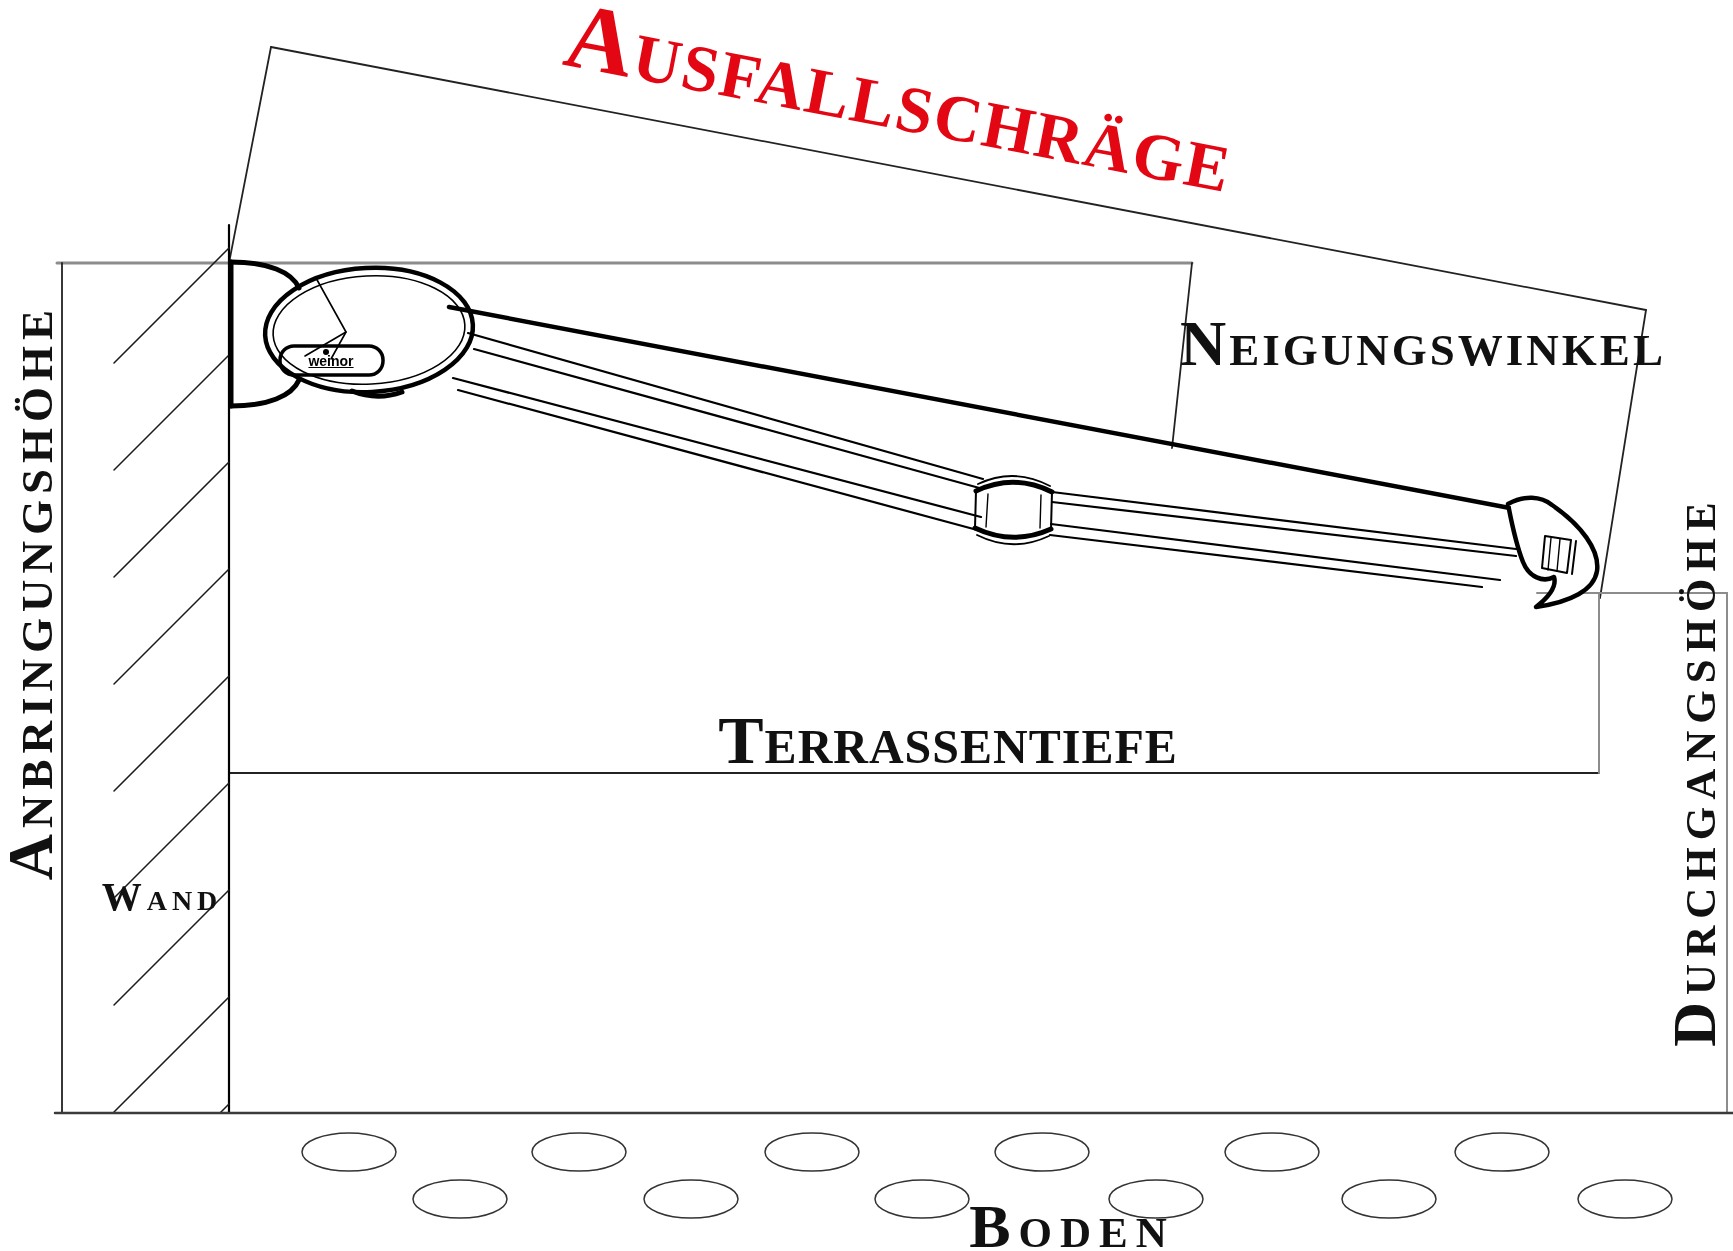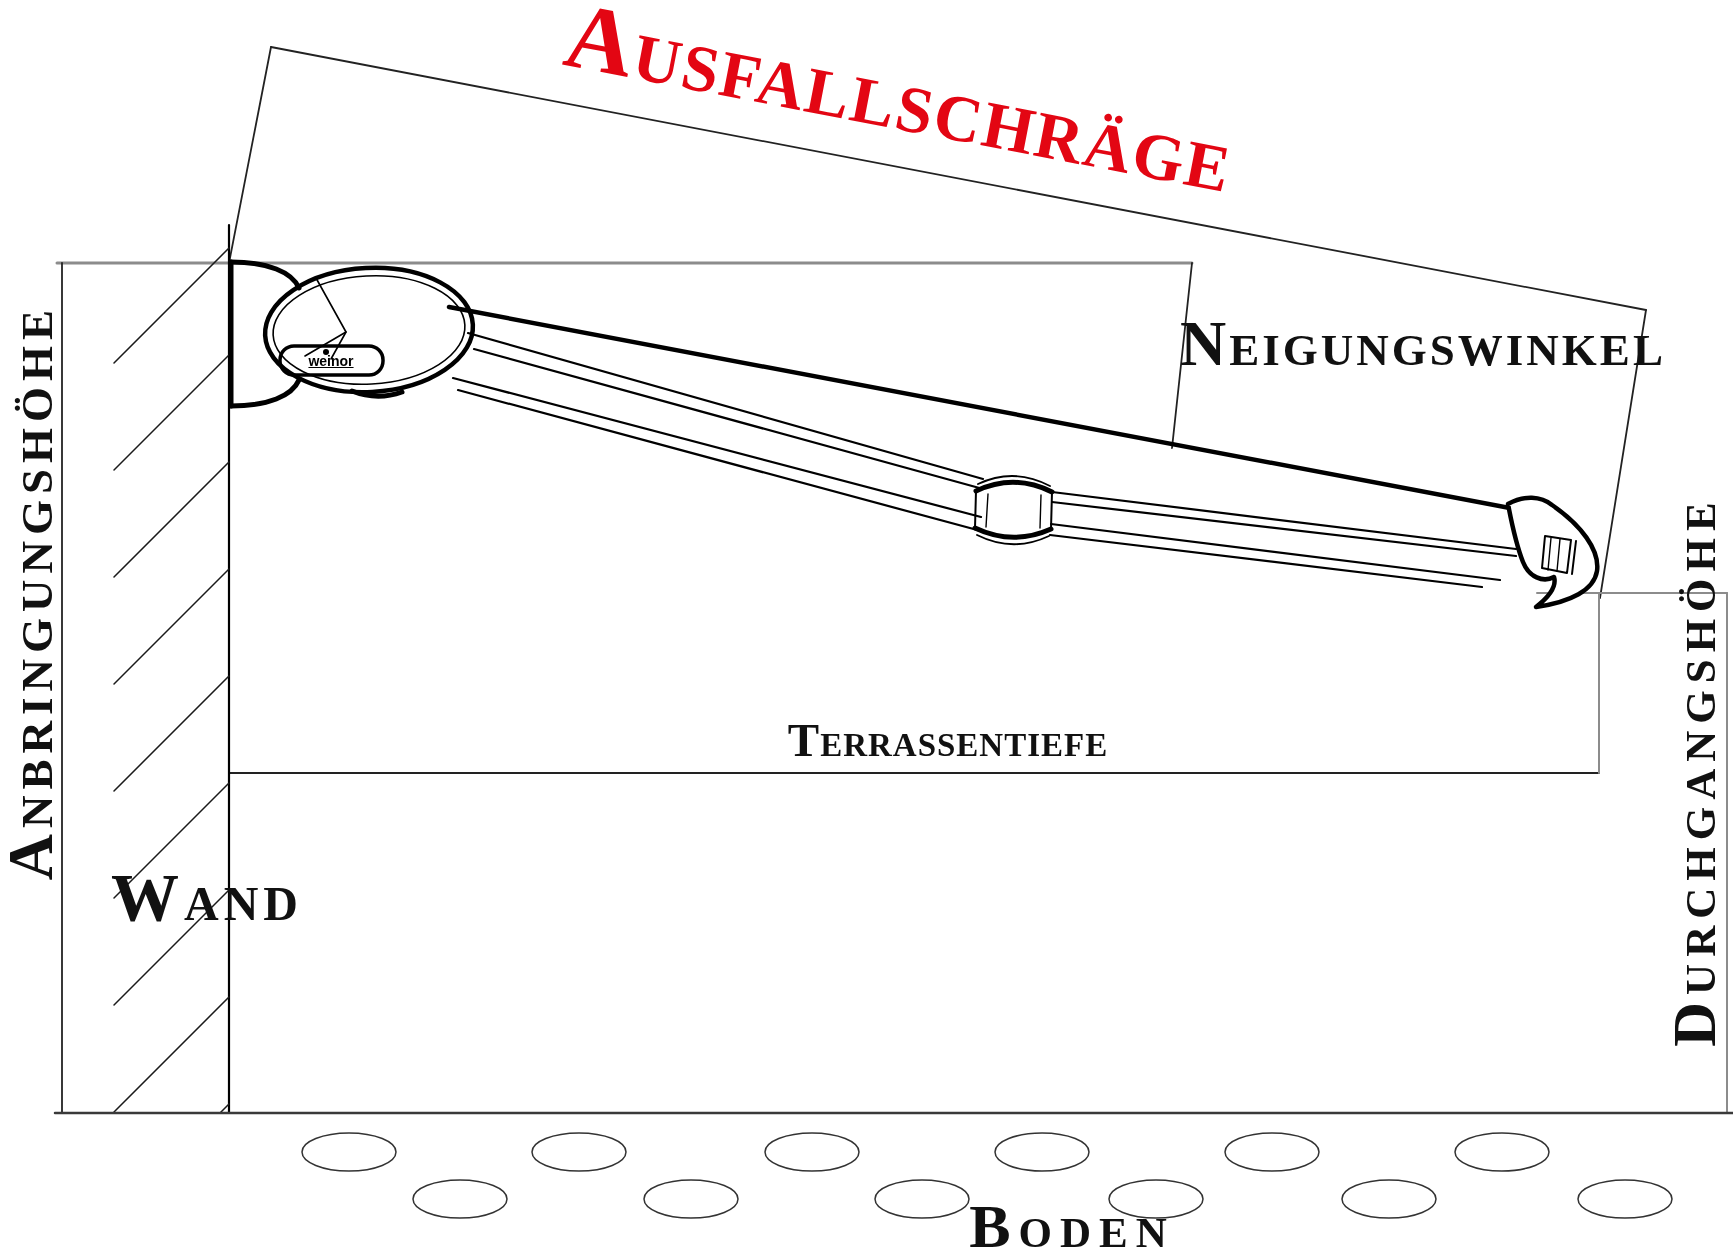--- a/index.html
+++ b/index.html
@@ -24,22 +24,22 @@
   .lbl.rot-l{transform:translate(-50%,-50%) rotate(-90deg);}
   #lbl-ausfallschraege{
     left:900px;top:97px;
     font-size:94px;letter-spacing:2px;
     color:#e30613;
     transform:translate(-50%,-50%) rotate(10.9deg);
   }
   #lbl-neigungswinkel{left:1423px;top:344px;font-size:64px;letter-spacing:3px;}
   #lbl-anbringungshoehe{left:31px;top:592px;font-size:64px;letter-spacing:6px;}
   #lbl-durchgangshoehe{left:1694px;top:771px;font-size:62px;letter-spacing:7px;}
-  #lbl-terrassentiefe{left:948px;top:740px;font-size:47px;letter-spacing:1px;}
-  #lbl-wand{left:162px;top:897px;font-size:68px;letter-spacing:5px;margin-left:45px;}
+  #lbl-terrassentiefe{left:948px;top:740px;font-size:68px;letter-spacing:1px;}
+  #lbl-wand{left:162px;top:897px;font-size:40px;letter-spacing:5px;}
   #lbl-boden{left:1072px;top:1226px;font-size:62px;letter-spacing:8px;}
   #lbl-brand{
     left:331px;top:361px;
     font-family:"Liberation Sans", sans-serif;
     font-weight:bold;font-variant:normal;
     font-size:14px;color:#000;
     transform:translate(-50%,-50%);
     text-decoration:underline;
   }
 </style>

